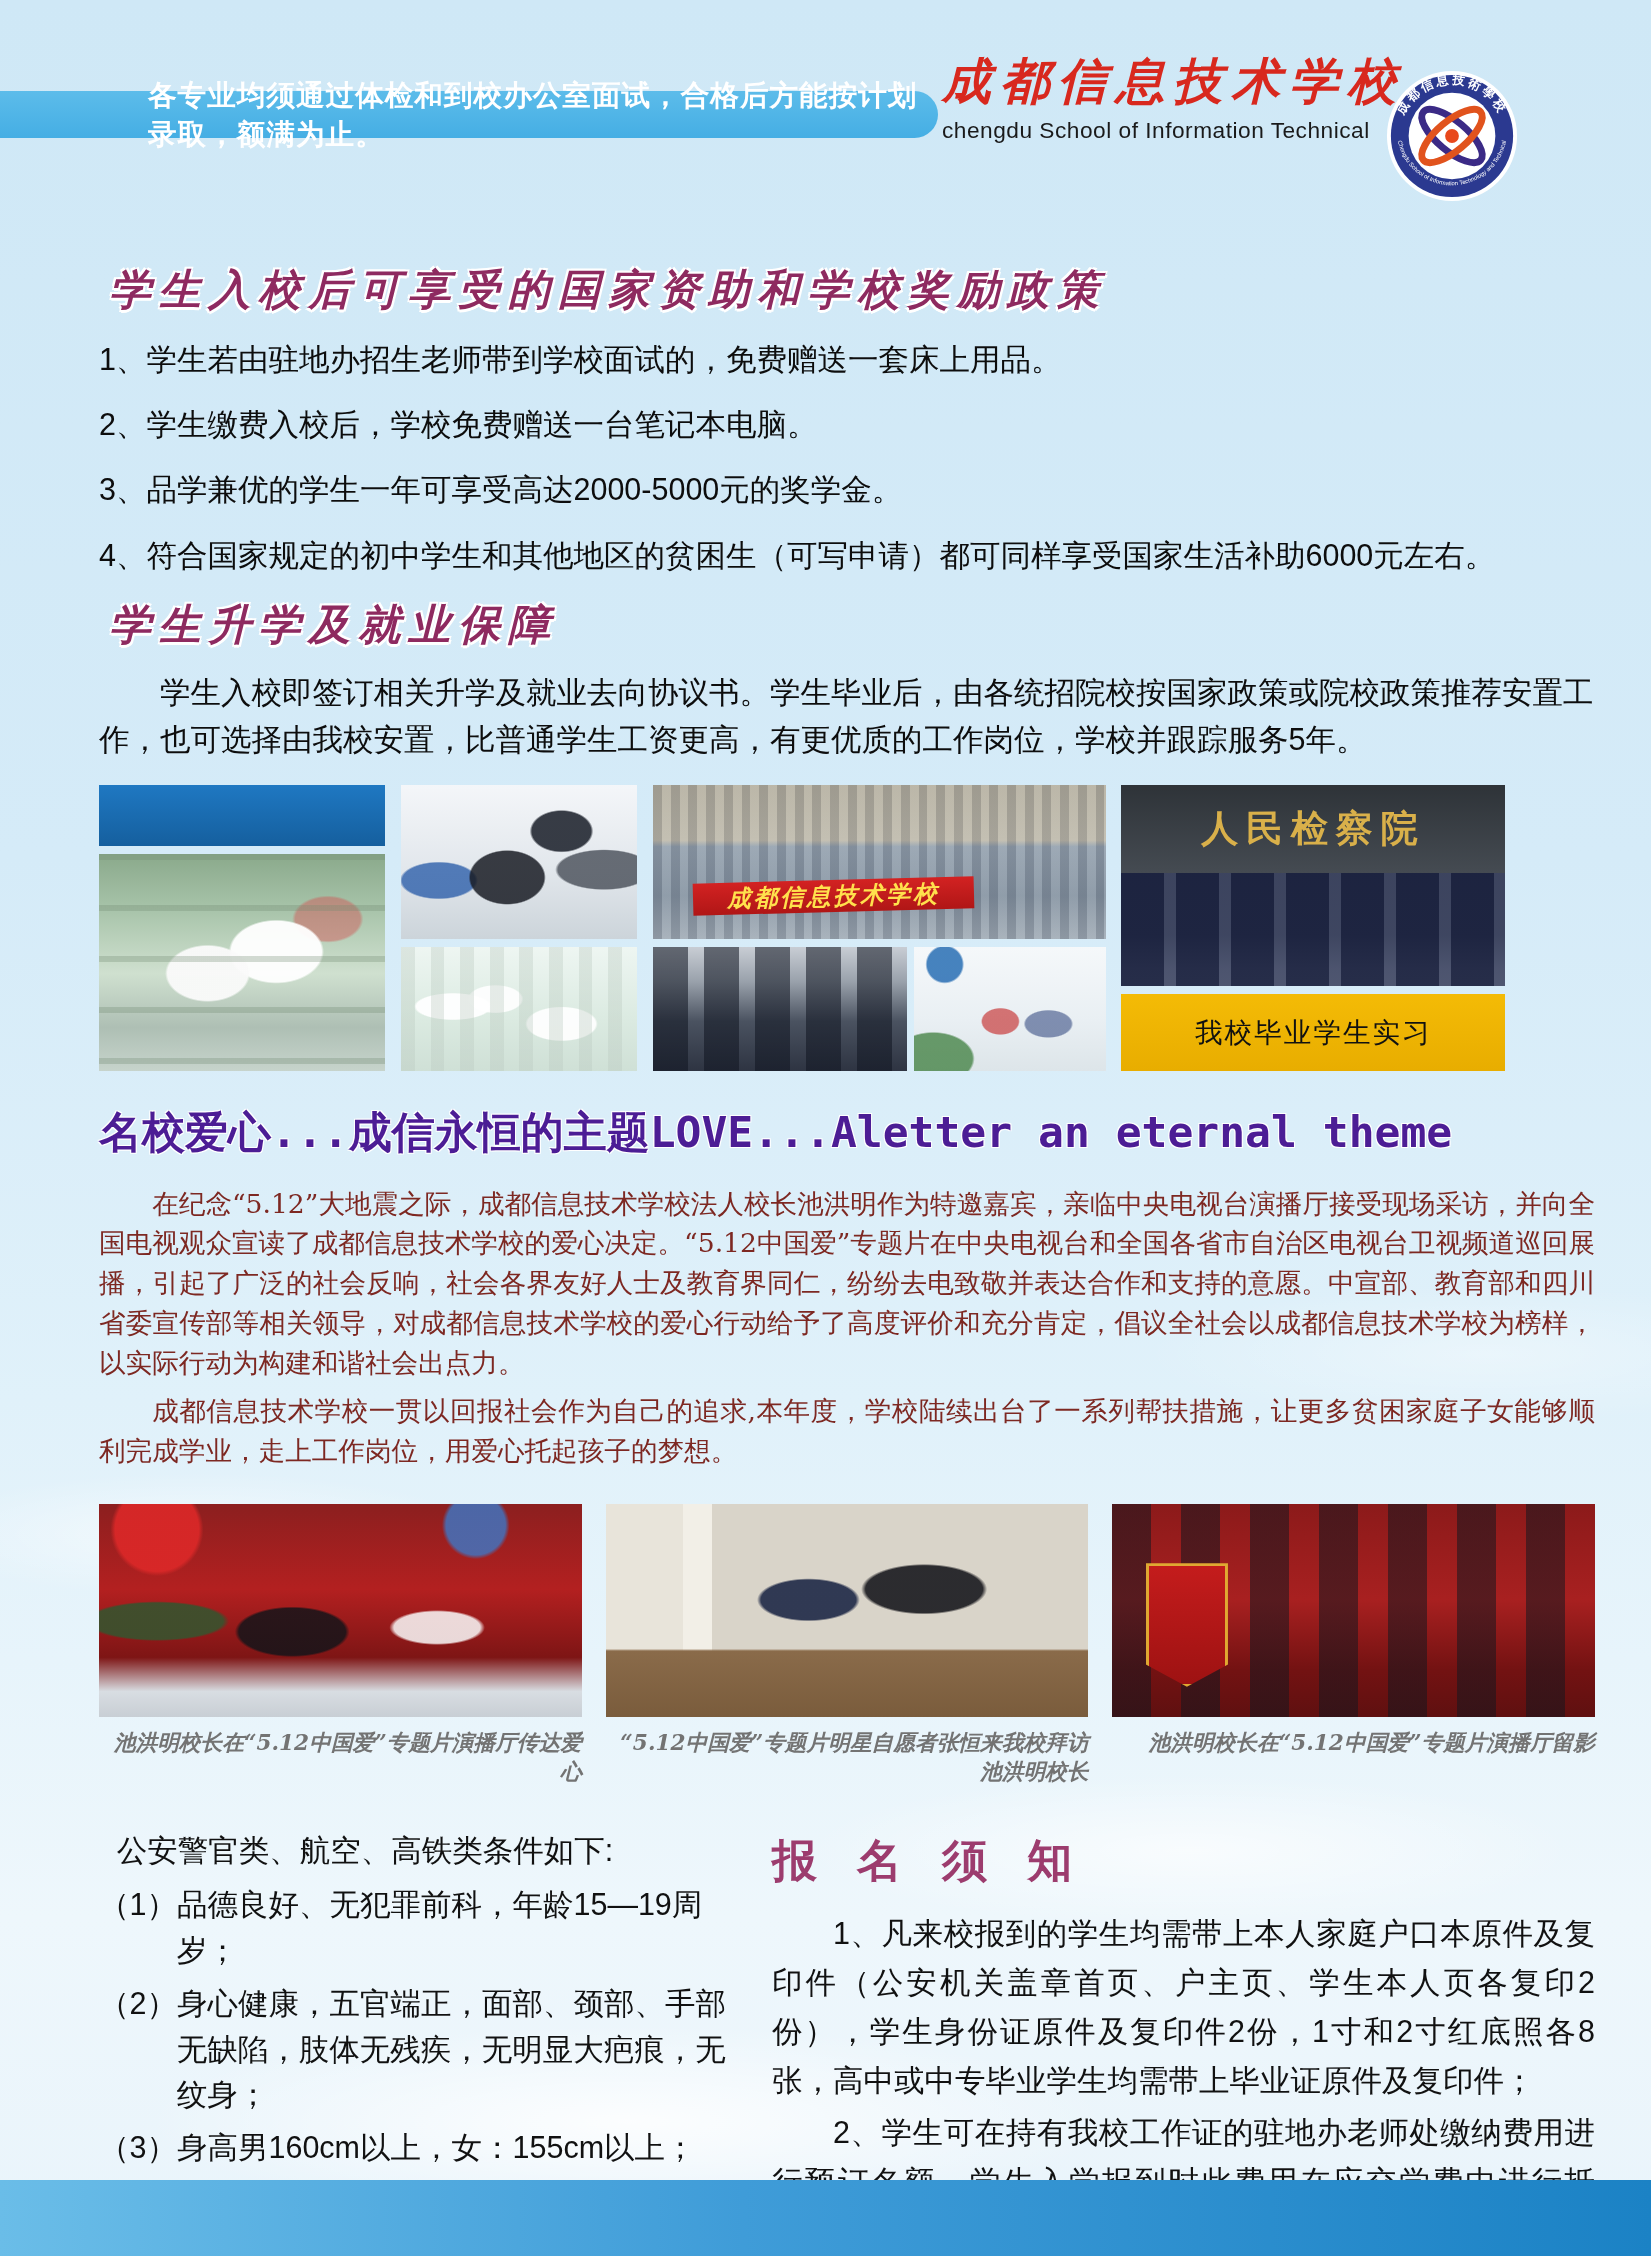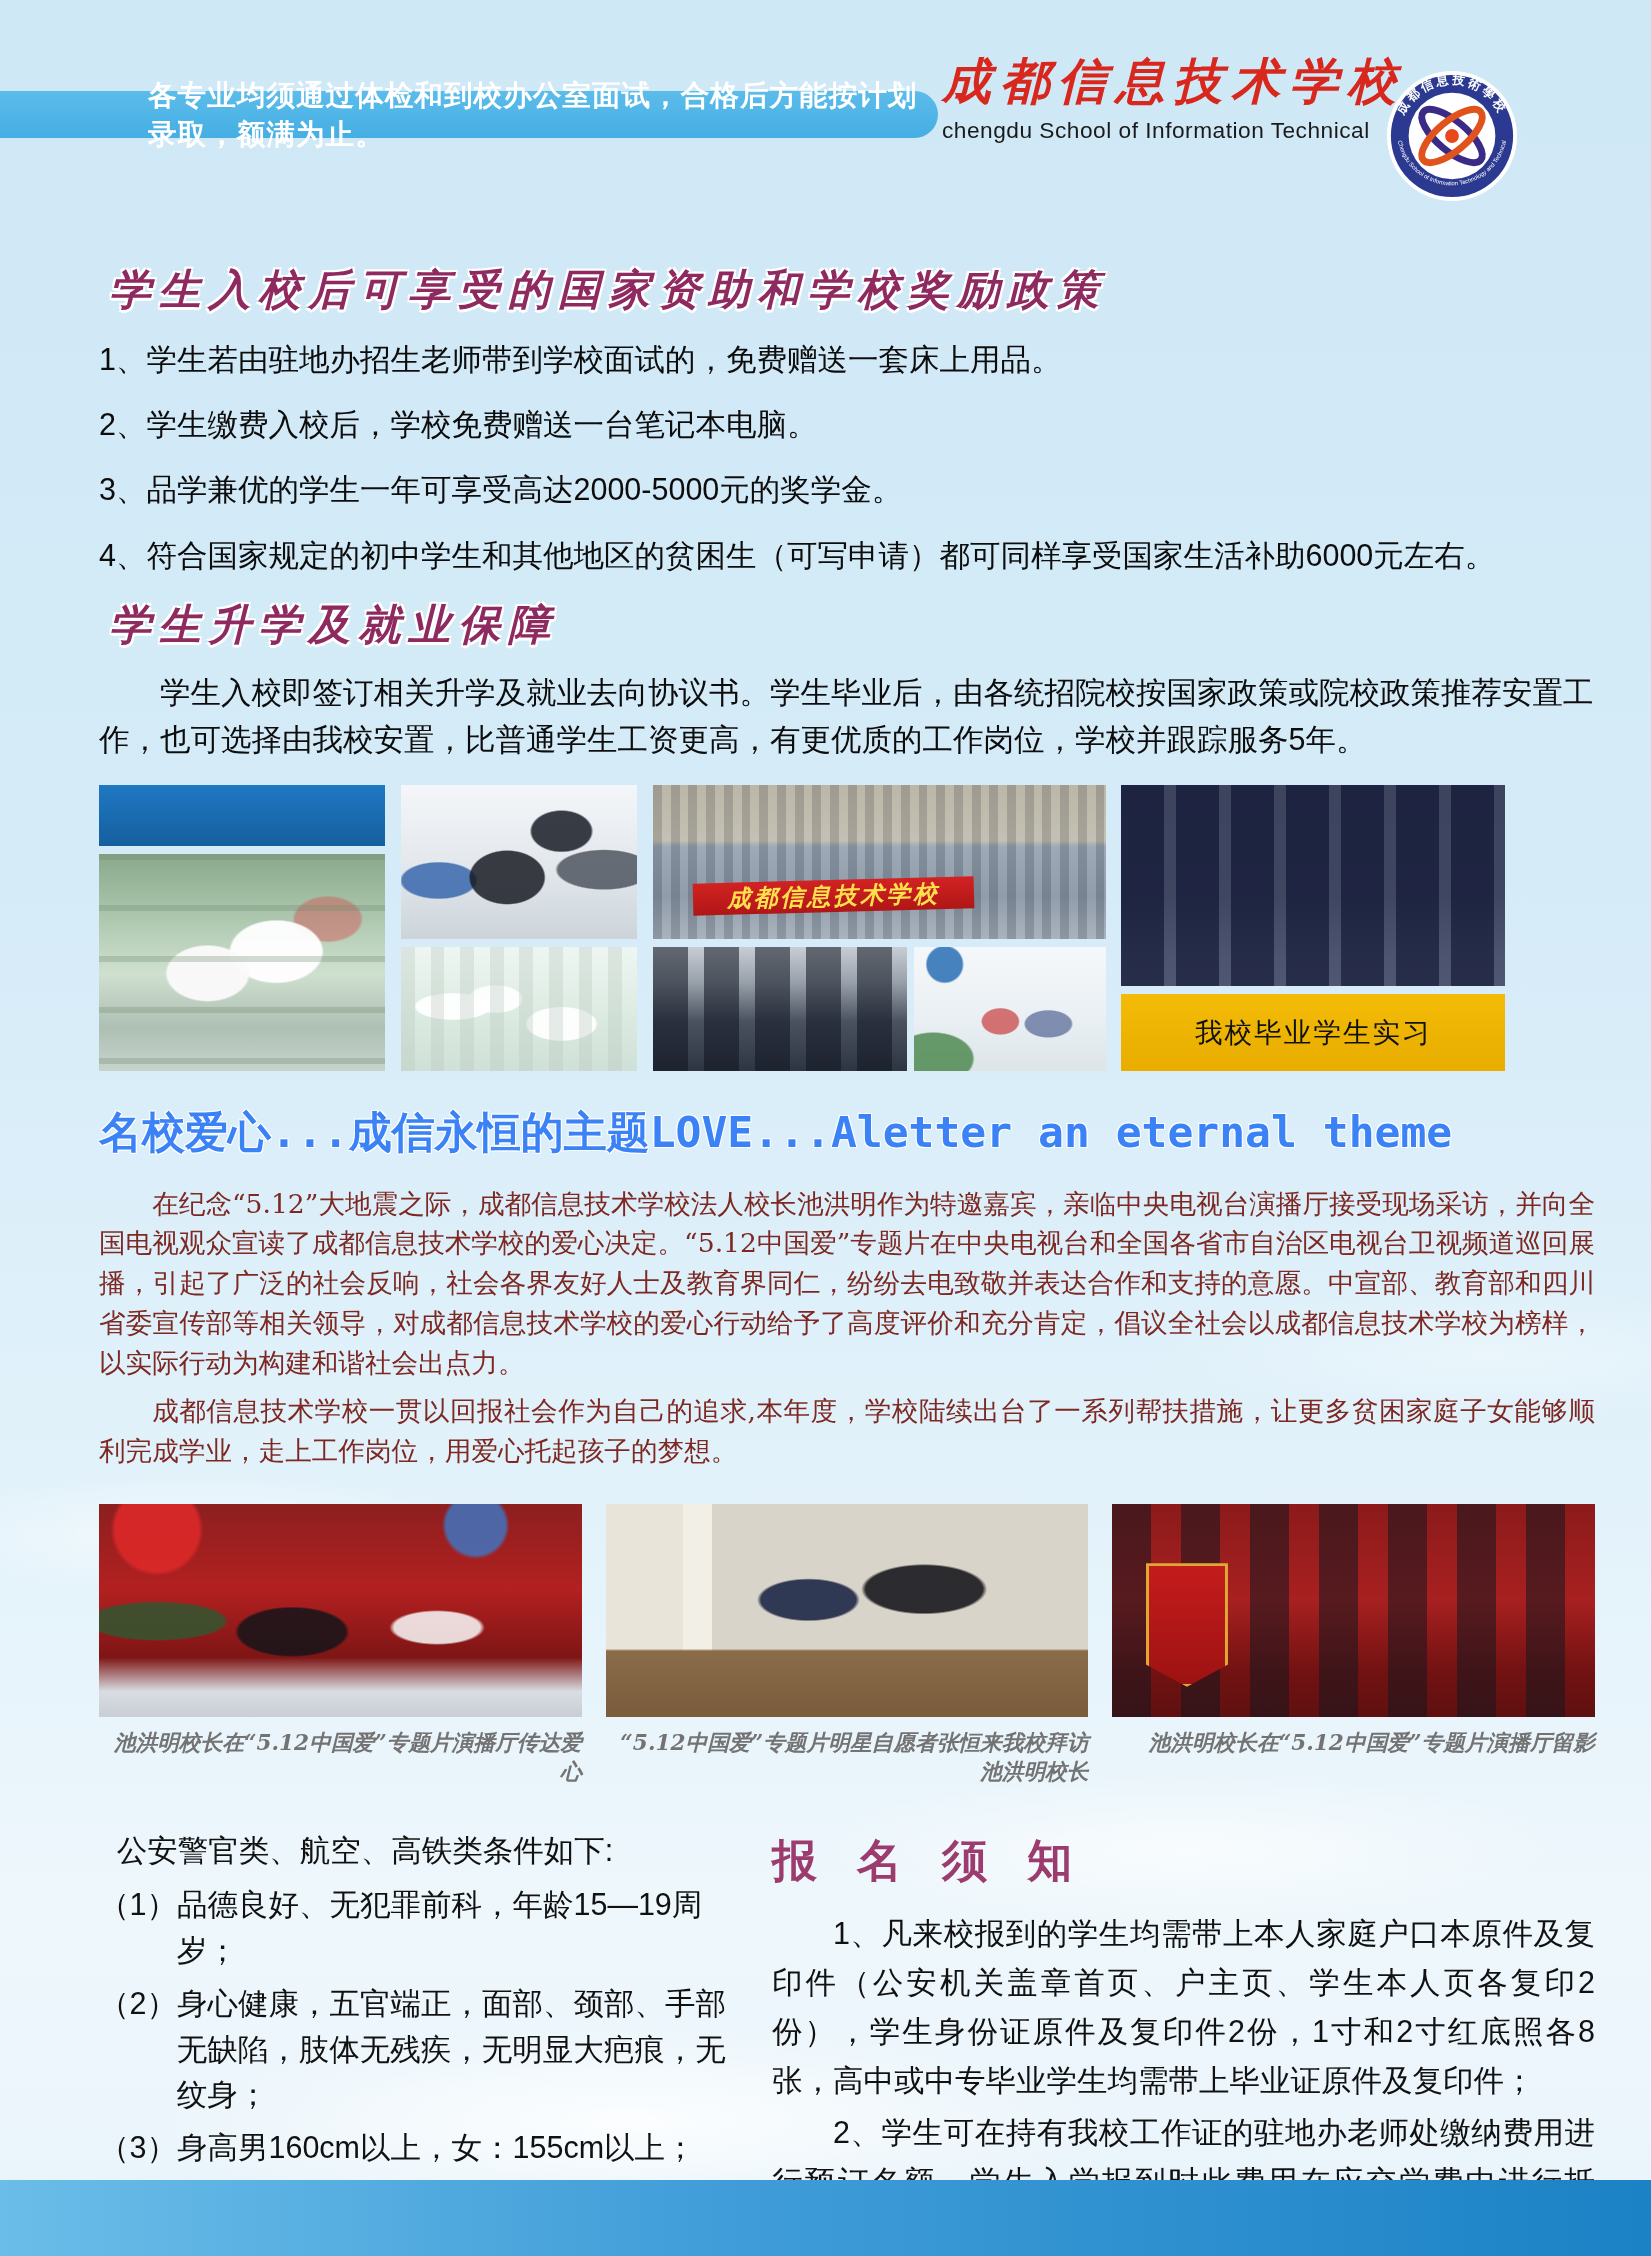--- a/index.html
+++ b/index.html
@@ -123,21 +123,21 @@
   }
   .yellow-bar {
     height:77px; background:linear-gradient(180deg,#f4bb06,#e8ad00);
     display:flex; align-items:center; justify-content:center;
     color:#111; font-size:27.6px; letter-spacing:2px;
   }
 
   
   .love-heading {
     margin-top:33px;
-    font-weight:800; color:#3b82f6; font-size:43px; letter-spacing:0px;
+    font-weight:800; color:#4c1d95; font-size:43px; letter-spacing:0px;
     text-shadow:1px 1px 0 #fff,-1px -1px 0 #fff,1px -1px 0 #fff,-1px 1px 0 #fff;
     font-family:"DejaVu Sans Mono","Liberation Mono",monospace;
     white-space:nowrap;
   }
   .love-par {
     font-family:"DejaVu Serif","Liberation Serif",serif;
     color:#7d2822; font-size:26.6px; line-height:1.5; text-indent:2em;
     margin-top:7.9px; text-align:justify;
   }
   .love-par:first-of-type { margin-top:21.7px; }
@@ -265,20 +265,21 @@
       <div class="photo ph-crowd">
         <div class="crowd-banner">成都信息技术学校</div>
       </div>
       <div class="colC-row">
         <div class="photo ph-lab"></div>
         <div class="photo ph-company"></div>
       </div>
     </div>
     <div class="colD">
       <div class="photo ph-procuratorate">
+        <div class="proc-sign">人民检察院</div>
         <div class="proc-officers"></div>
       </div>
       <div class="yellow-bar">我校毕业学生实习</div>
     </div>
   </div>
 
   <div>
     <h2 class="love-heading">名校爱心...成信永恒的主题LOVE...Aletter an eternal theme</h2>
     <p class="love-par">在纪念“5.12”大地震之际，成都信息技术学校法人校长池洪明作为特邀嘉宾，亲临中央电视台演播厅接受现场采访，并向全国电视观众宣读了成都信息技术学校的爱心决定。“5.12中国爱”专题片在中央电视台和全国各省市自治区电视台卫视频道巡回展播，引起了广泛的社会反响，社会各界友好人士及教育界同仁，纷纷去电致敬并表达合作和支持的意愿。中宣部、教育部和四川省委宣传部等相关领导，对成都信息技术学校的爱心行动给予了高度评价和充分肯定，倡议全社会以成都信息技术学校为榜样，以实际行动为构建和谐社会出点力。</p>
     <p class="love-par">成都信息技术学校一贯以回报社会作为自己的追求,本年度，学校陆续出台了一系列帮扶措施，让更多贫困家庭子女能够顺利完成学业，走上工作岗位，用爱心托起孩子的梦想。</p>

